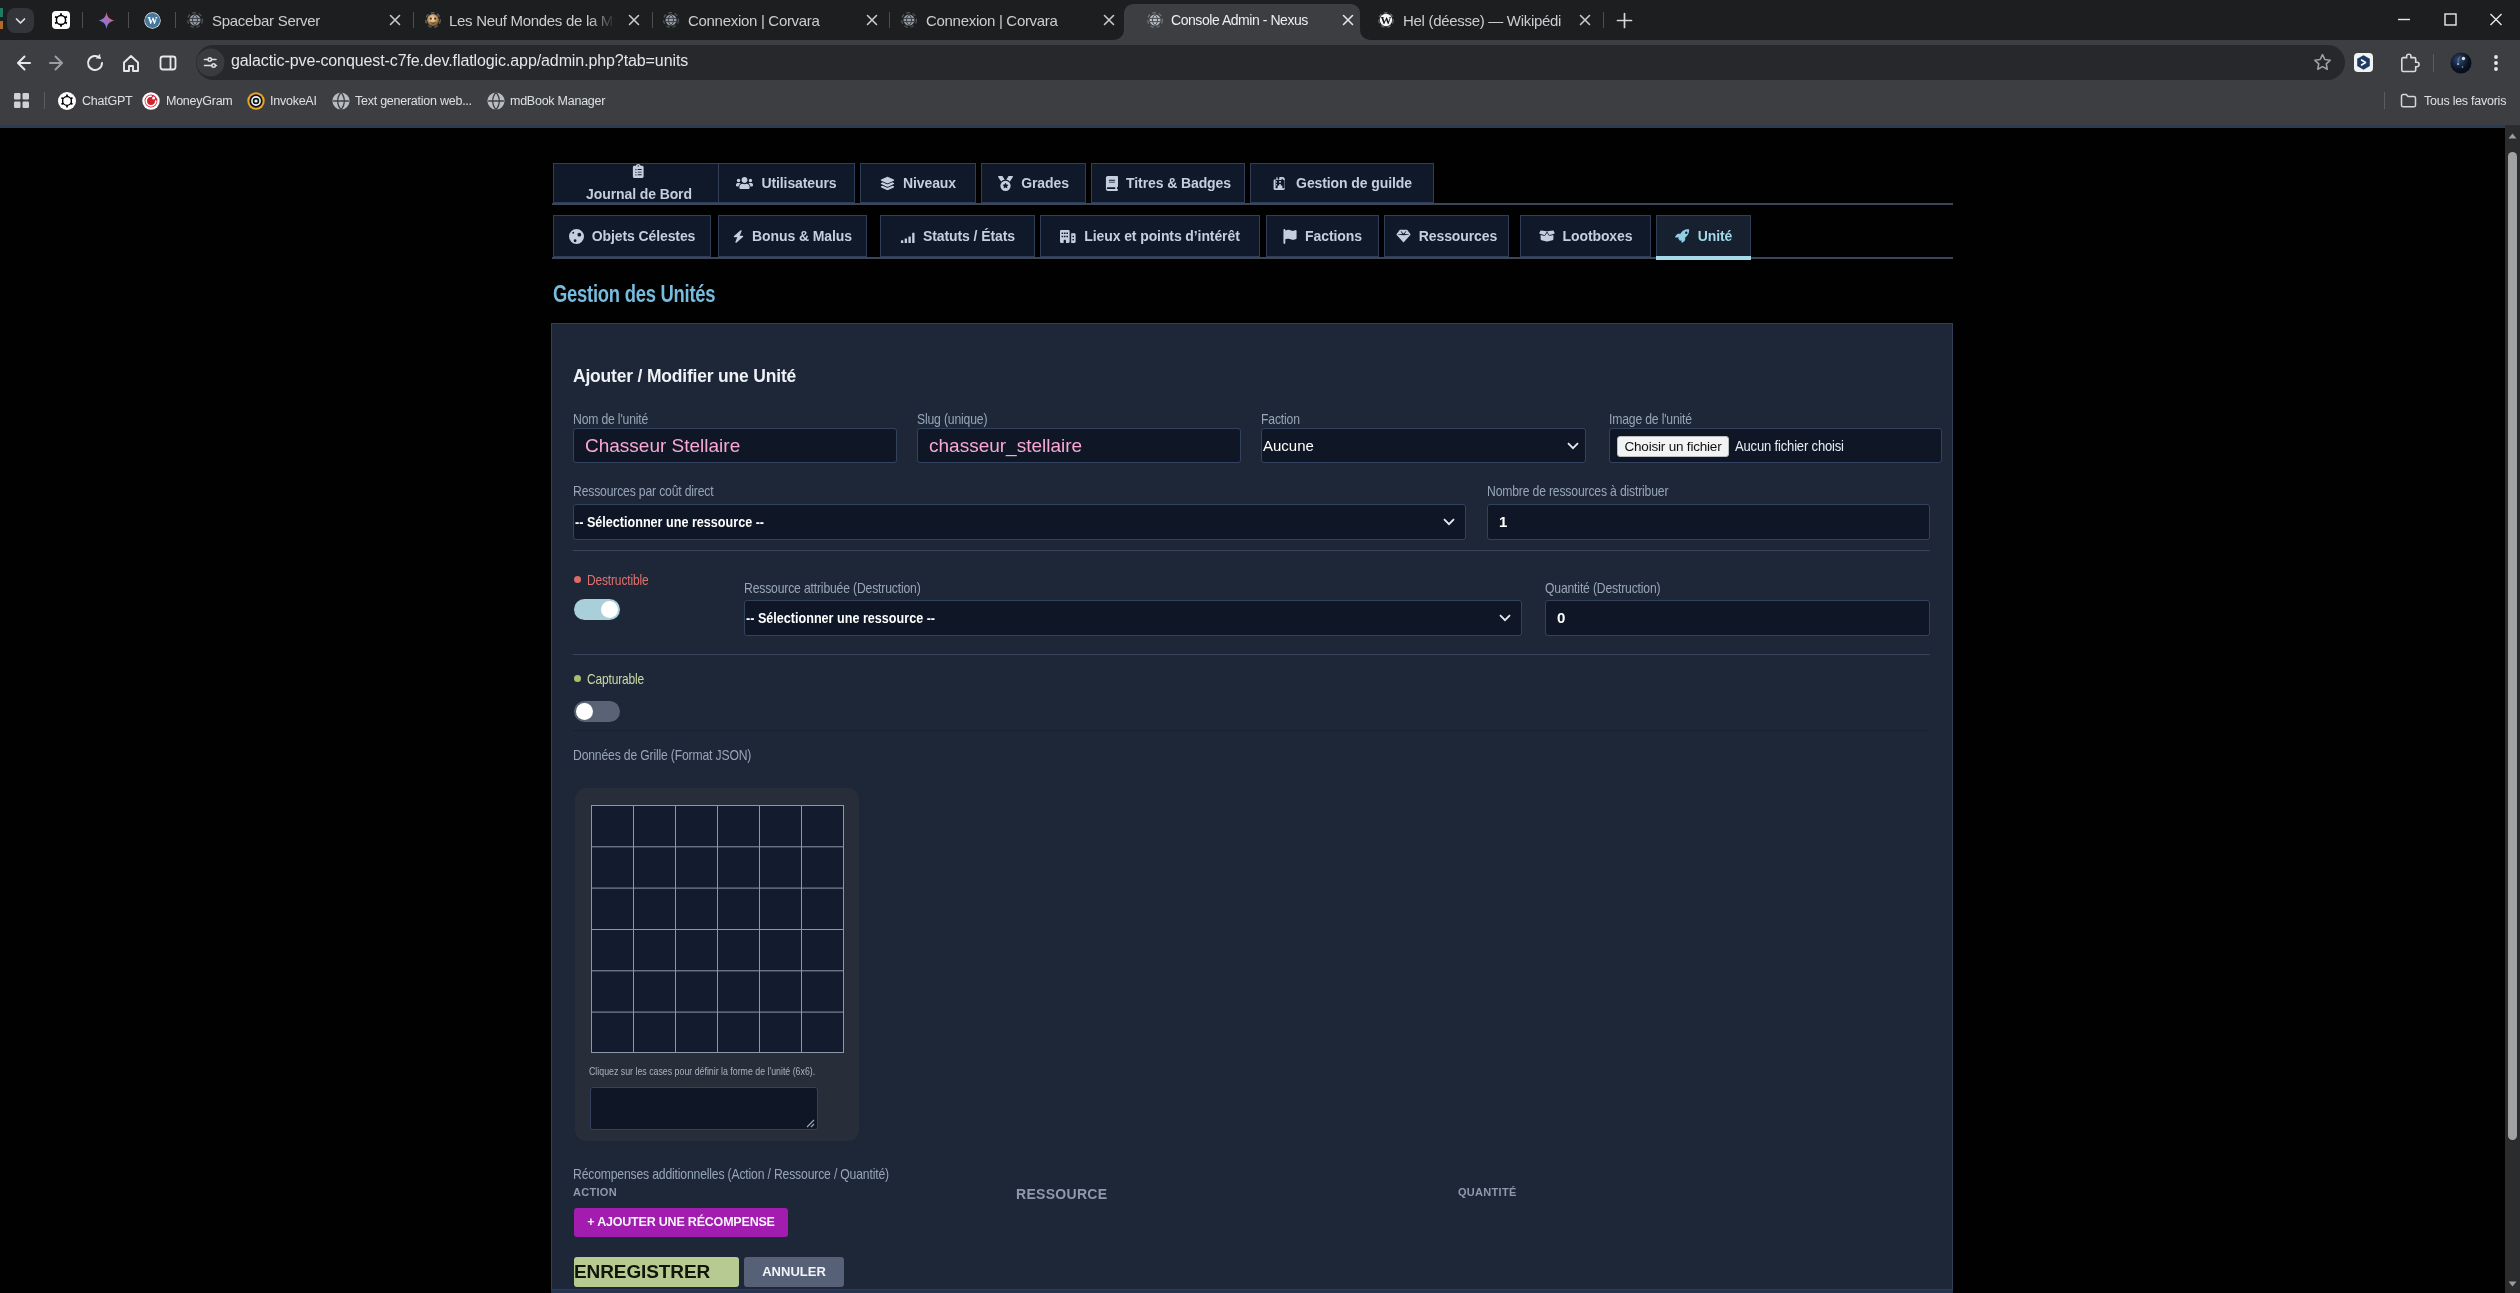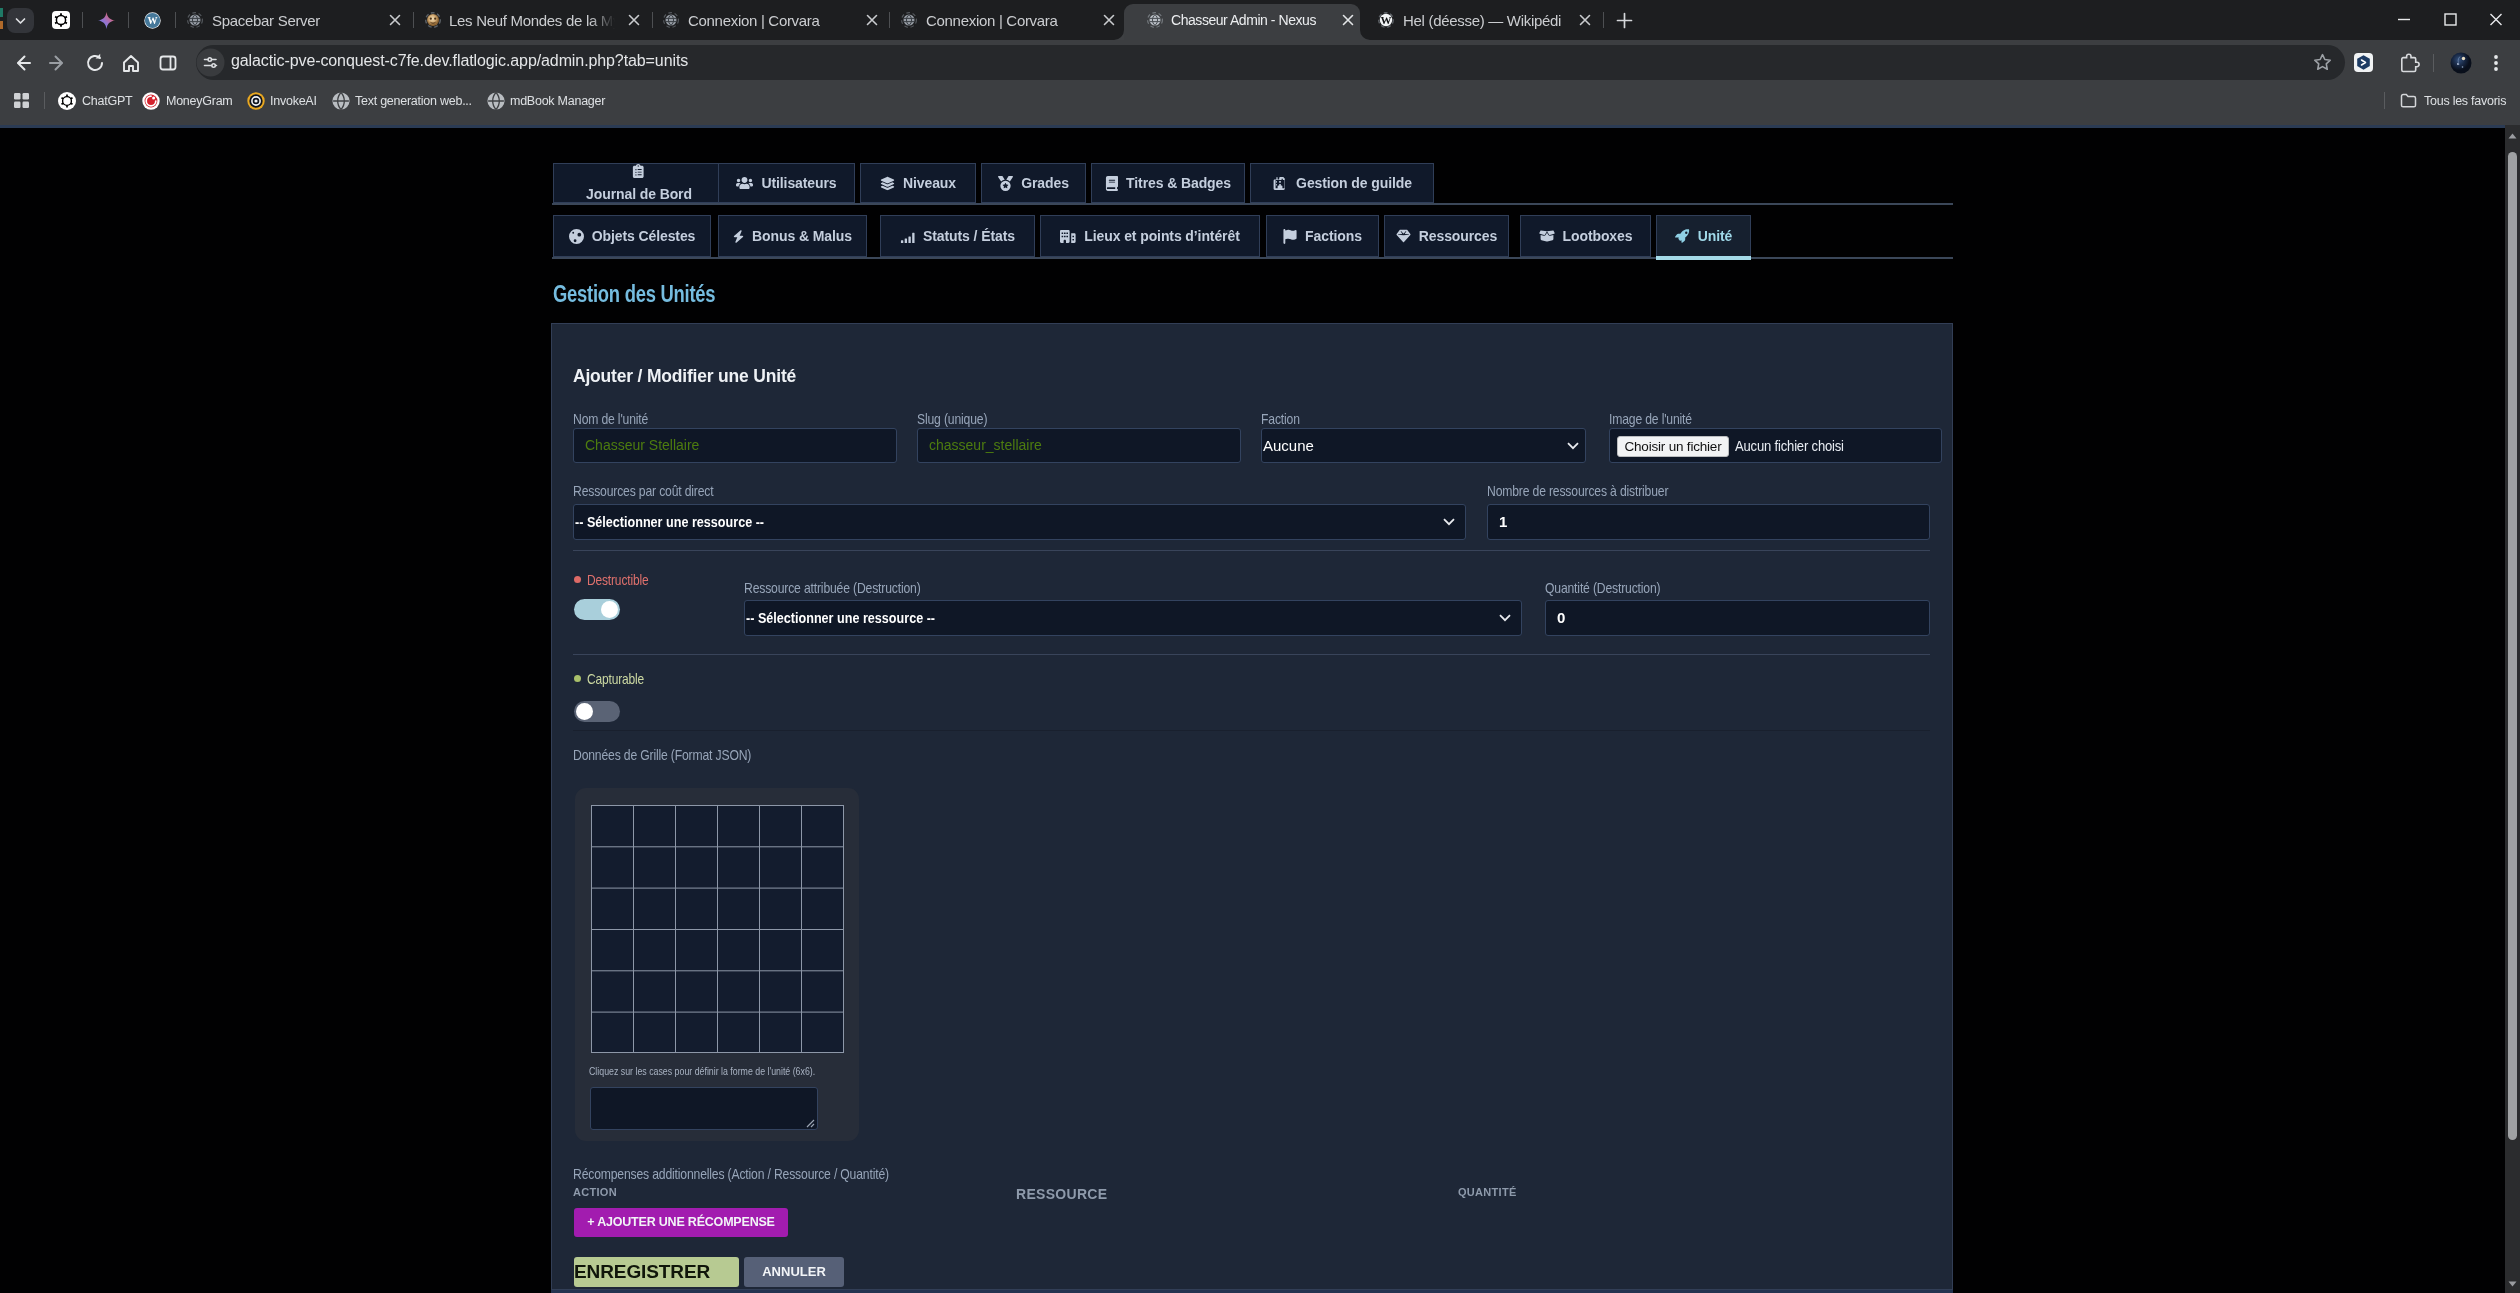--- a/index.html
+++ b/index.html
@@ -31,21 +31,21 @@
 
 
 #page { position:absolute; left:0; top:128px; width:2505px; height:1165px; background:#010102; }
 
 .navtab { position:absolute; background:#10192a; border:1px solid #303e58; color:#c4cedd; font-weight:bold; font-size:14px; letter-spacing:-0.1px; display:flex; align-items:center; justify-content:center; gap:8px; white-space:nowrap; }
 .rowline { position:absolute; height:2px; background:#3b4759; }
 
 #card { position:absolute; left:551px; top:323px; width:1402px; height:967px; background:#1e2737; border:1px solid #323e56; }
 
 .flabel { position:absolute; font-size:14.5px; letter-spacing:-0.2px; color:#97a5b9; white-space:nowrap; transform:scaleX(0.84); transform-origin:0 0; }
-.finput { position:absolute; height:35px; background:#0f1726; border:1px solid #33435f; border-radius:3px; color:#4d7c0f; font-size:14px; line-height:33px; padding-left:11px; white-space:nowrap; }
+.finput { position:absolute; height:35px; background:#0f1726; border:1px solid #33435f; border-radius:3px; color:#f9a8d4; font-size:19px; line-height:33px; padding-left:11px; white-space:nowrap; }
 .fsel { position:absolute; height:35px; background:#0f1726; border:1px solid #33435f; border-radius:3px; color:#fff; font-weight:bold; font-size:15px; line-height:33px; padding-left:1px; white-space:nowrap; }
 .hr { position:absolute; height:1px; background:#39445a; }
 .selchev { position:absolute; }
 .sqz { display:inline-block; transform:scaleX(0.84); transform-origin:0 0; }
 </style>
 </head>
 <body>
 
 <div id="tabstrip"></div>
 <div class="abs" style="left:0;top:8px;width:3px;height:9px;background:#1f7a66;"></div>
@@ -152,21 +152,21 @@
   </svg>
 <svg class="abs" style="left:1360px;top:30px;" width="10" height="10">
     <path d="M0 0A10 10 0 0 0 10 10L0 10Z" fill="#3e4043"></path>
   </svg>
 <svg class="fav" style="left:1147px;" width="16" height="16" viewBox="0 0 16 16">
     <circle cx="8" cy="8" r="7.4" fill="none" stroke="#74797e" stroke-width="1.2" stroke-dasharray="3.6 2.8"></circle>
     <circle cx="8" cy="8" r="5.5" fill="#b8bdc3"></circle>
     <path d="M2.8 6.4h10.4M2.8 9.6h10.4" stroke="#4a4f54" stroke-width="1" fill="none"></path>
     <path d="M8 2.6a6.9 6.9 0 0 1 0 10.8M8 2.6a6.9 6.9 0 0 0 0 10.8" stroke="#4a4f54" stroke-width="1" fill="none"></path>
   </svg>
-<div class="ttitle" style="left:1171px;width:160px;color:#eceef0;font-size:14px;letter-spacing:-0.45px;">Chasseur Admin - Nexus</div>
+<div class="ttitle" style="left:1171px;width:160px;color:#eceef0;font-size:14px;letter-spacing:-0.45px;">Console Admin - Nexus</div>
 <svg class="tclose" style="left:1340px;" width="16" height="16">
     <path d="M3.5 3.5l9 9M12.5 3.5l-9 9" stroke="#e3e5e7" stroke-width="1.6" stroke-linecap="round"></path>
   </svg>
 
 <svg class="fav" style="left:1378px;" width="16" height="16" viewBox="0 0 16 16">
     <circle cx="8" cy="8" r="7.3" fill="none" stroke="#5c6166" stroke-width="1.4" stroke-dasharray="3.8 2.6"></circle>
     <circle cx="8" cy="8" r="6.2" fill="#f2f4f6"></circle>
     <text x="8" y="12" font-family="Liberation Serif" font-size="11" font-weight="bold" fill="#111315" text-anchor="middle">W</text>
   </svg>
 <div class="ttitle" style="left:1403px;width:158px;">Hel (déesse) — Wikipédia</div>

